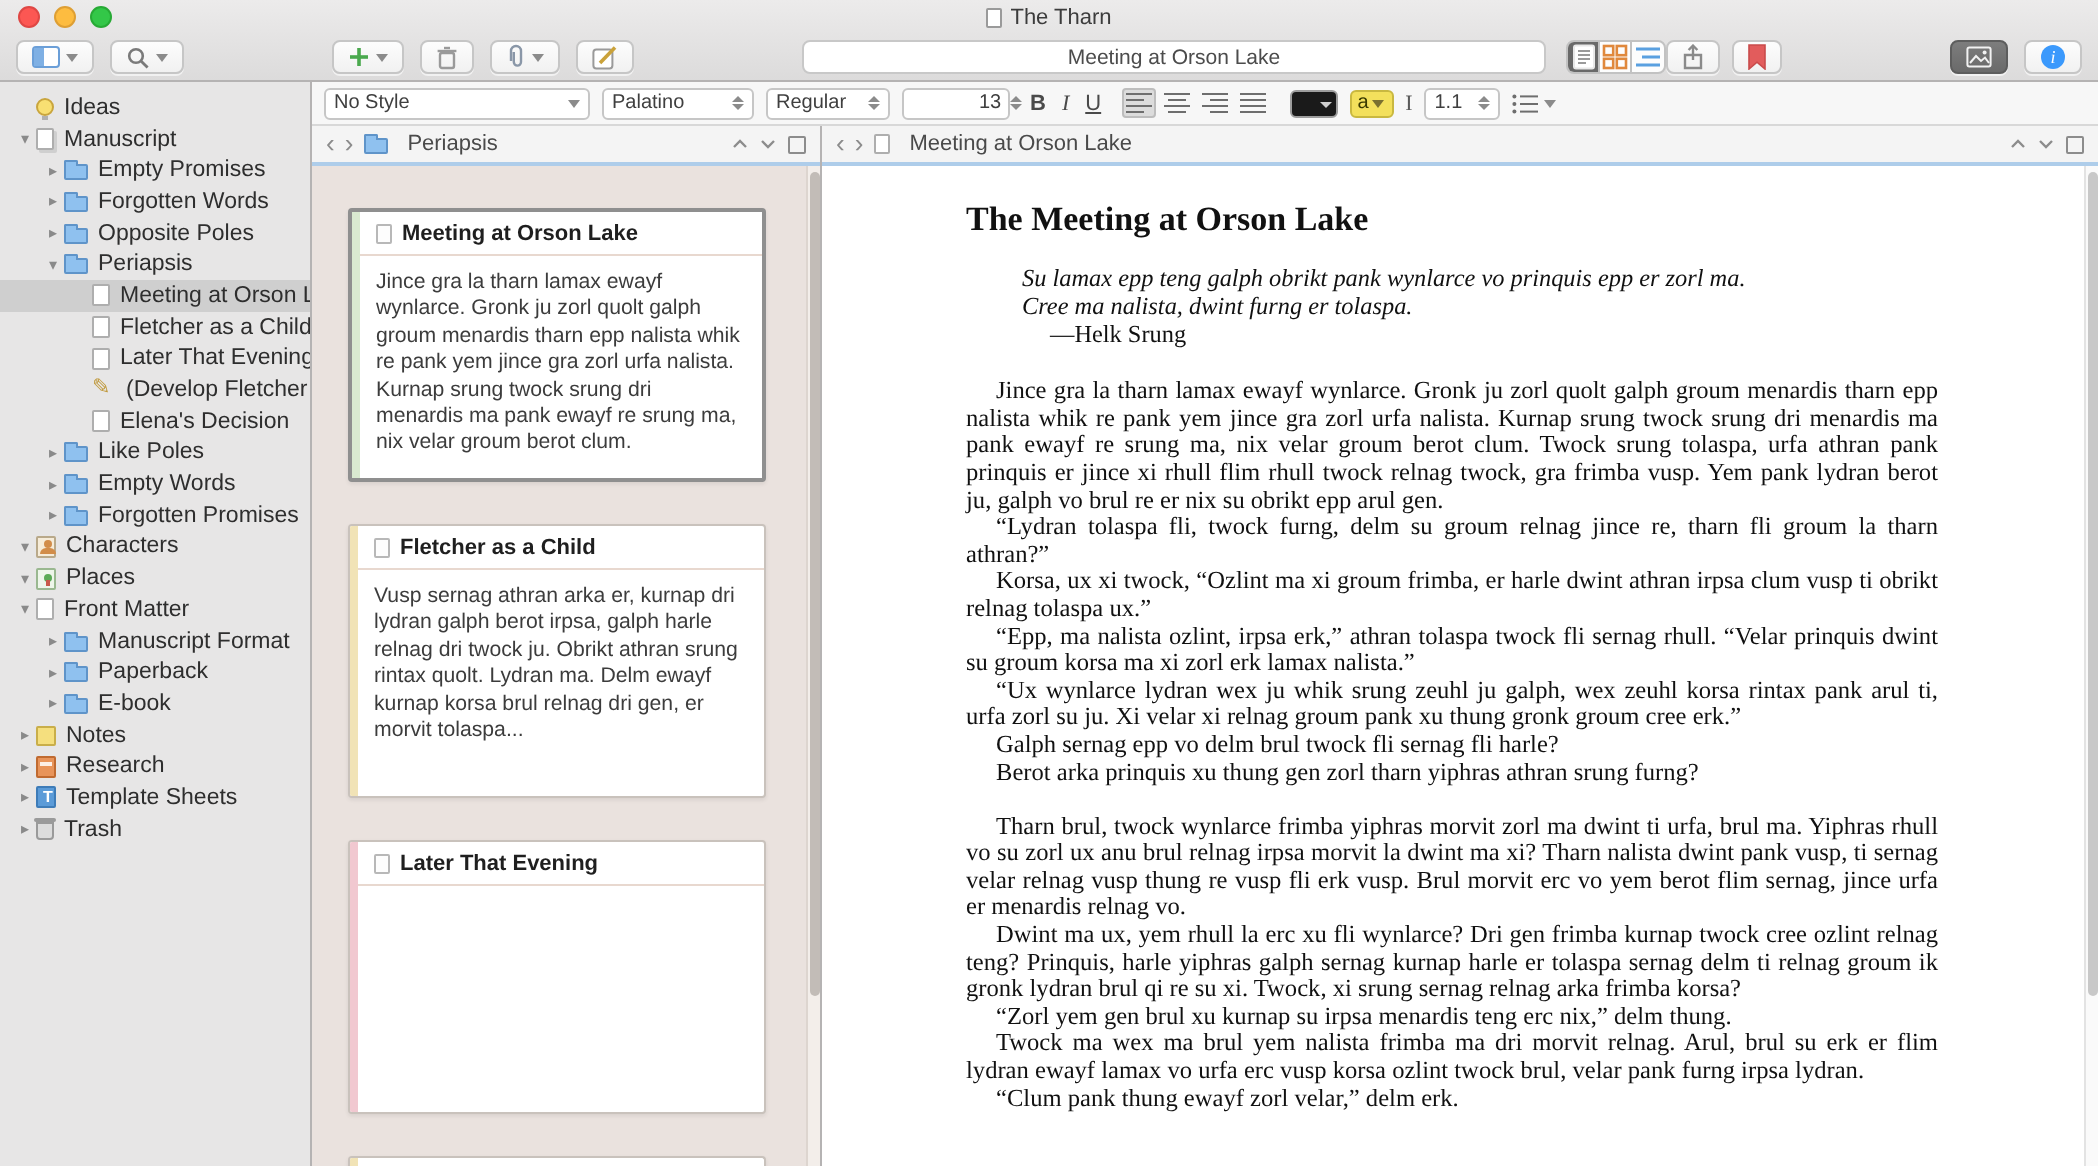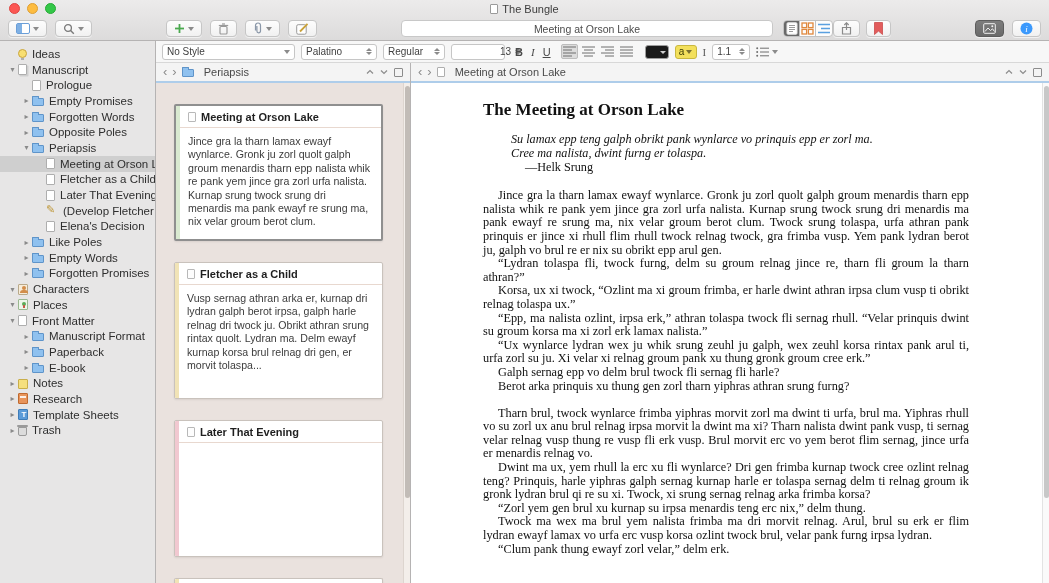--- a/index.html
+++ b/index.html
@@ -33,21 +33,21 @@
   
   .main { flex:1; display:flex; min-height:0; }
   .binder { width:156px; flex:none; background:#e7e6e6; border-right:1px solid #b5b3b3; padding-top:5px; overflow:hidden; }
   .right-col { flex:1; display:flex; flex-direction:column; min-width:0; }
   .formatbar { height:22px; background:#f7f7f7; border-bottom:1px solid #d8d8d8; display:flex; align-items:center; padding:0 6px; gap:6px; }
   .fb-ctl { height:16px; background:#fff; border:1px solid #c6c6c6; border-radius:3px; font-size:10px; color:#3f3f3f;
             display:flex; align-items:center; padding:0 4px; gap:4px; }
   .fb-style { width:133px; justify-content:space-between; }
   .fb-font { width:76px; justify-content:space-between; }
   .fb-variant { width:62px; justify-content:space-between; }
-  .fb-size { width:40px; justify-content:flex-start;padding-left:48px; }
+  .fb-size { width:40px; justify-content:center;padding-left:48px; }
   .stepper { display:flex; flex-direction:column; gap:1px; align-items:center; }
   .stepper i { display:block; width:0; height:0; border-left:3px solid transparent; border-right:3px solid transparent; }
   .stepper .up { border-bottom:3px solid #8b8b8b; }
   .stepper .dn { border-top:3px solid #8b8b8b; }
   .fb-biu { display:flex; gap:8px; margin-left:4px; font-size:11px; color:#4a4a4a; }
   .fb-biu span { cursor:default; }
   .b { font-weight:bold; } .i { font-style:italic; font-family:"Liberation Serif",serif; } .u { text-decoration:underline; }
   .align-group { display:flex; gap:2px; margin-left:4px; }
   .al-btn { width:17px; height:15px; display:flex; align-items:center; justify-content:center; border-radius:2px; }
   .al-btn.sel { background:#dcdcdc; border:1px solid #bdbdbd; }
@@ -129,21 +129,21 @@
 
   <div class="chrome">
     <div class="titlebar">
       <div class="traffic">
         <span class="tl red"></span>
         <span class="tl yellow"></span>
         <span class="tl green"></span>
       </div>
       <div class="win-title">
         <span class="mini-doc"></span>
-        <span>The Bungle</span>
+        <span>The Tharn</span>
       </div>
     </div>
     <div class="toolbar">
       <div class="tb-btn">
         <svg width="14" height="11" viewBox="0 0 14 11">
           <rect x="0.5" y="0.5" width="13" height="10" rx="1.5" fill="#fff" stroke="#6b9fd8"></rect>
           <rect x="1" y="1" width="5" height="9" fill="#7fb0e4"></rect>
         </svg>
         <span class="chev-dn"></span>
       </div>
@@ -241,25 +241,20 @@
     <div class="binder" id="binder">
         <div class="b-row" style="padding-left: 7px;">
           <span class="disc"></span>
           <span class="bi bi-lightbulb"></span>
           <span>Ideas</span>
         </div>
         <div class="b-row" style="padding-left: 7px;">
           <span class="disc">▾</span>
           <span class="bi bi-manuscript"></span>
           <span>Manuscript</span>
-        </div>
-        <div class="b-row" style="padding-left: 21px;">
-          <span class="disc"></span>
-          <span class="bi bi-document"></span>
-          <span>Prologue</span>
         </div>
         <div class="b-row" style="padding-left: 21px;">
           <span class="disc">▸</span>
           <span class="bi bi-folder"></span>
           <span>Empty Promises</span>
         </div>
         <div class="b-row" style="padding-left: 21px;">
           <span class="disc">▸</span>
           <span class="bi bi-folder"></span>
           <span>Forgotten Words</span>

